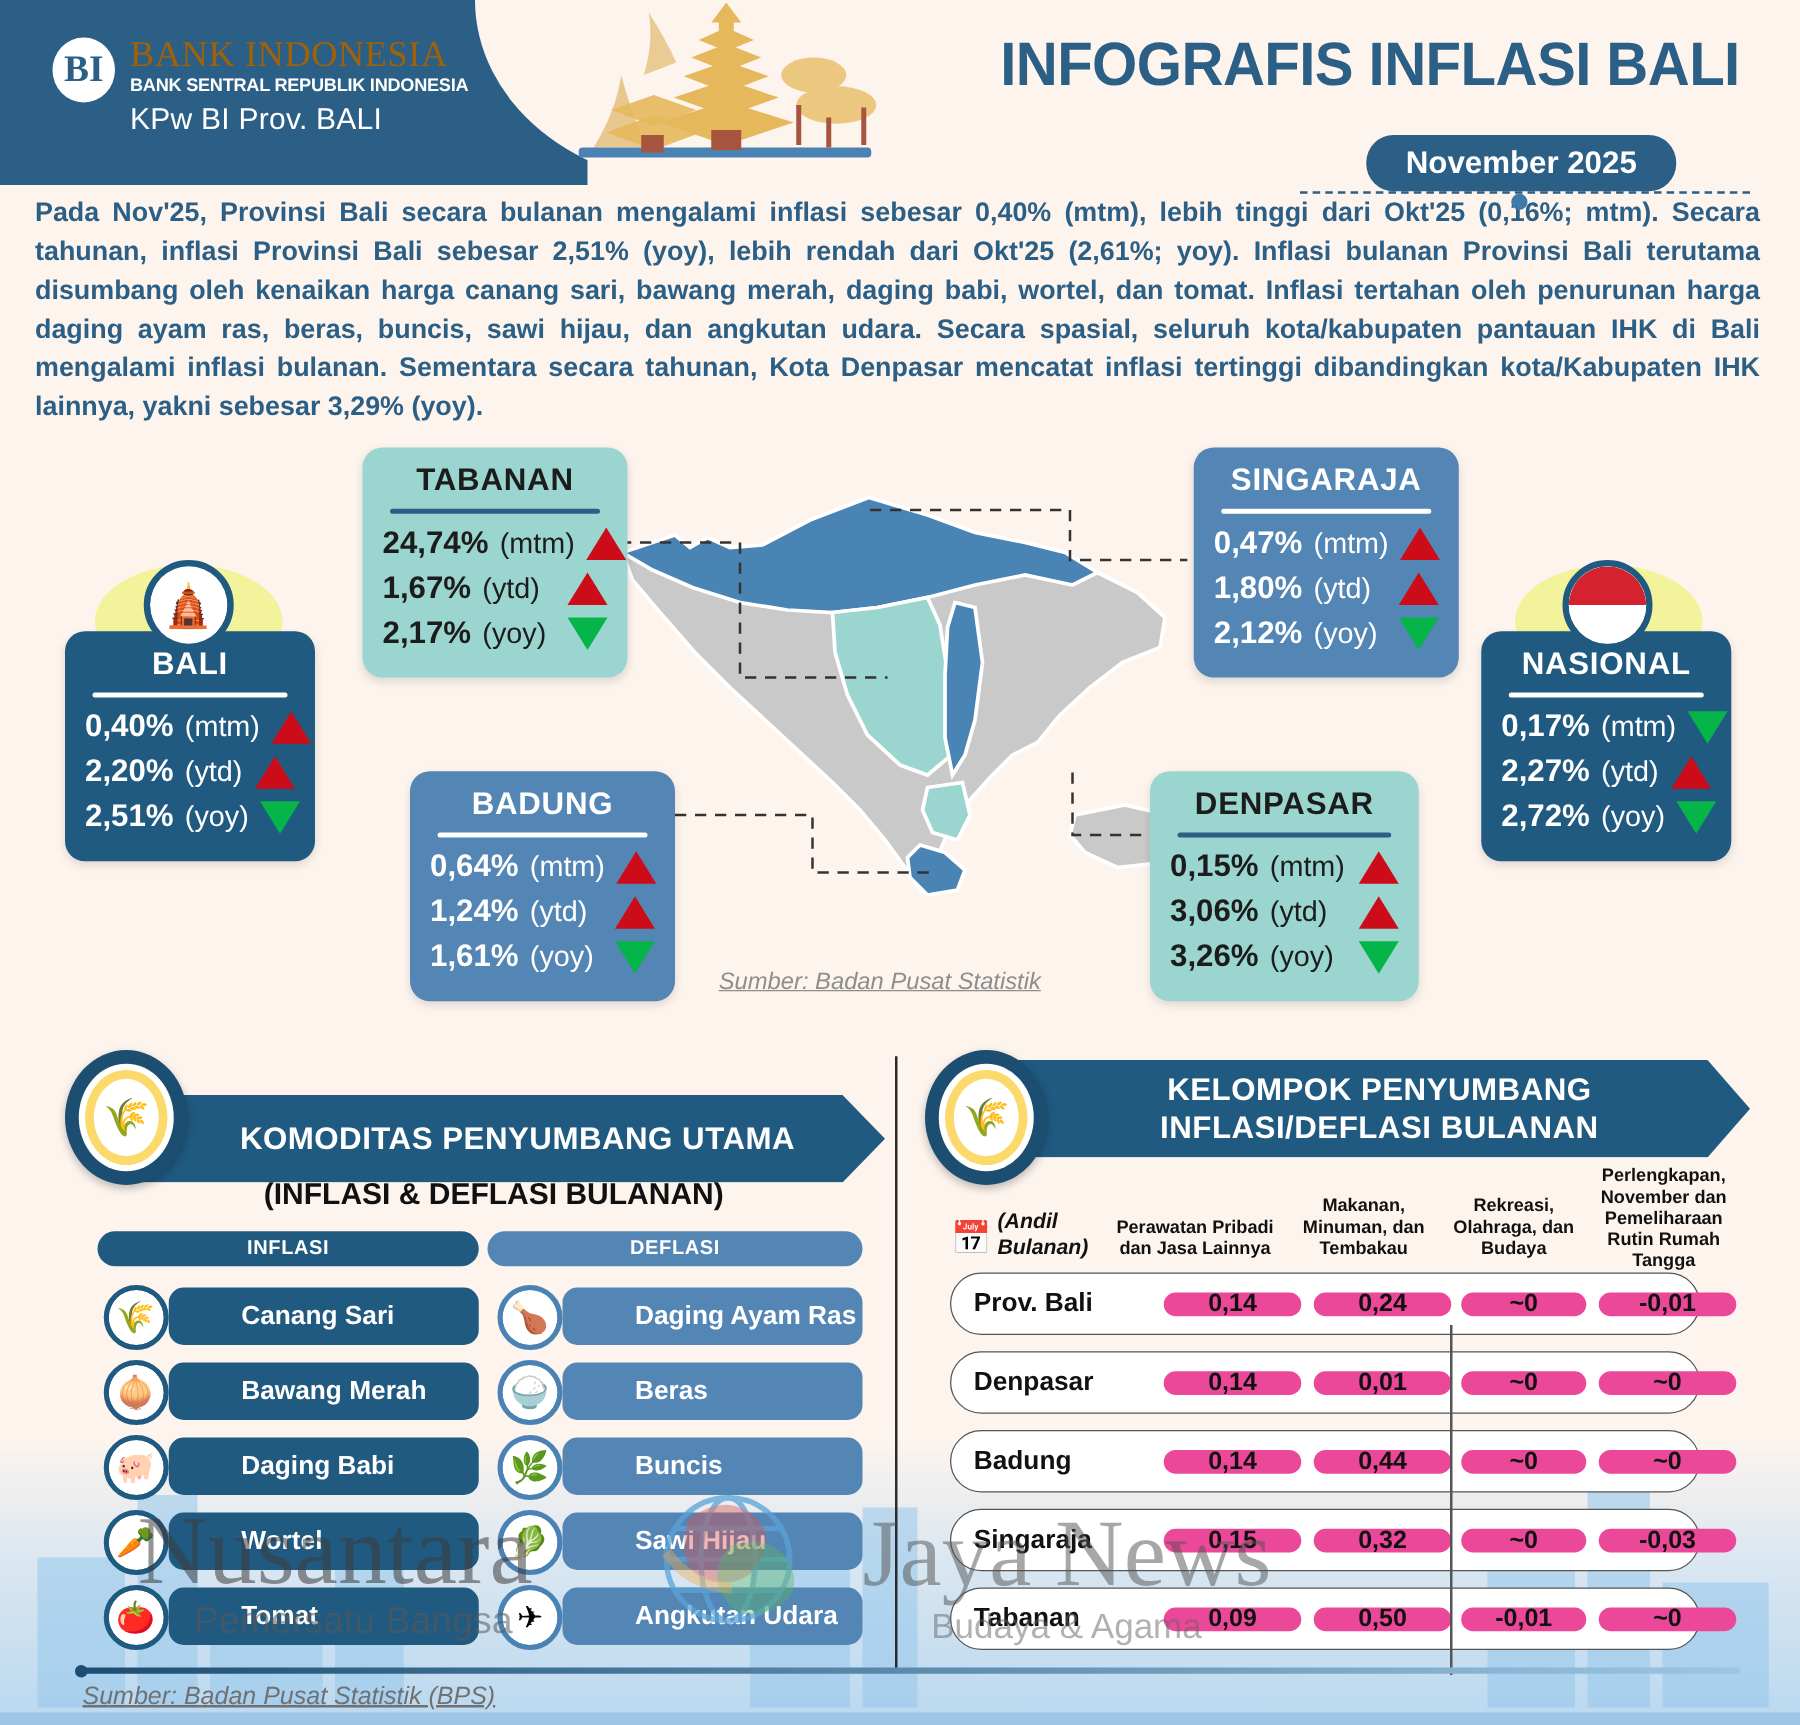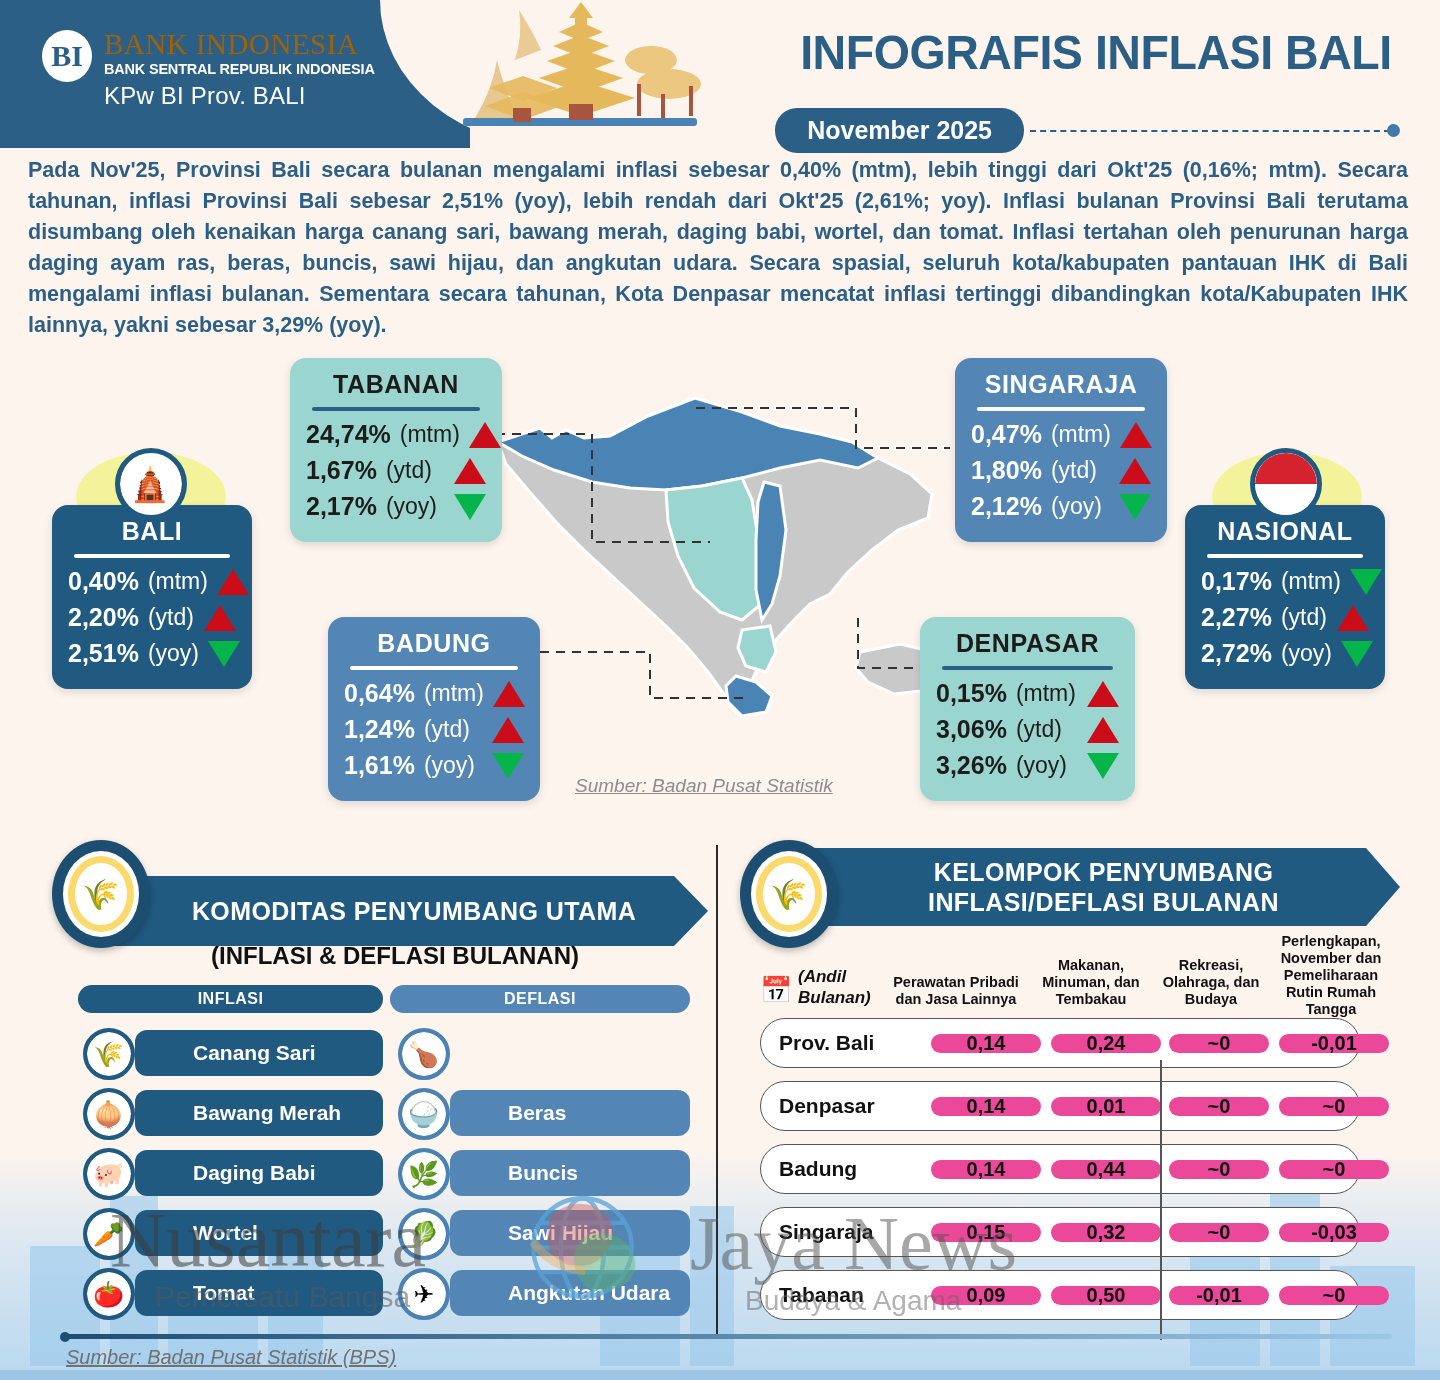--- a/index.html
+++ b/index.html
@@ -27,21 +27,21 @@
              font-family:"Liberation Serif",serif; font-weight:bold; font-size:30px; }
   .bi-txt1 { color:#a16207; font-family:"Liberation Serif", serif; font-size:29px; letter-spacing:.5px; line-height:1.0; }
   .bi-txt2 { color:#fff; font-size:14.5px; font-weight:bold; letter-spacing:-.2px; margin-top:2px;}
   .bi-txt3 { color:#fff; font-size:24px; margin-top:5px; letter-spacing:.2px;}
 
   .temple { position:absolute; left:455px; top:0px; width:250px; height:140px; }
 
   .main-title { position:absolute; right:48px; top:24px; color:#2b5f86; font-size:49px;
                 font-weight:bold; letter-spacing:-.5px; font-family:"Liberation Sans",sans-serif;
                 font-stretch:condensed; transform:scaleX(.95); transform-origin:right center;}
-  .date-row { position:absolute; right:40px; top:108px; display:flex; align-items:center; gap:0px; }
+  .date-row { position:absolute; right:40px; top:108px; display:flex; align-items:center; gap:0px;flex-direction:column; }
   .date-pill { background:#2b5f86; color:#fff; font-size:25px; font-weight:bold;
                padding:8px 32px; border-radius:22px; }
   .date-line { width:360px; border-top:2px dashed #2b5f86; margin-left:6px;}
   .date-dot { width:13px; height:13px; border-radius:50%; background:#3f7aa8; margin-left:-3px;}
 
   
   .narrative { position:absolute; left:28px; top:155px; width:1380px; color:#2b5f86;
                font-size:21.5px; font-weight:bold; line-height:31px; text-align:justify;
                z-index:4; }
 
@@ -403,20 +403,21 @@
     </div>
   <div class="comm inf" style="left:135px;top:1210px; width:248px;">Wortel</div>
   <div class="cicon" style="left:83px;  top:1268px;">
       <div class="inner">🍅</div>
     </div>
   <div class="comm inf" style="left:135px;top:1270px; width:248px;">Tomat</div>
 
   <div class="cicon d" style="left:398px; top:1028px;">
       <div class="inner">🍗</div>
     </div>
+  <div class="comm def" style="left:450px; top:1030px; width:240px;">Daging Ayam Ras</div>
   <div class="cicon d" style="left:398px; top:1088px;">
       <div class="inner">🍚</div>
     </div>
   <div class="comm def" style="left:450px; top:1090px; width:240px;">Beras</div>
   <div class="cicon d" style="left:398px; top:1148px;">
       <div class="inner">🌿</div>
     </div>
   <div class="comm def" style="left:450px; top:1150px; width:240px;">Buncis</div>
   <div class="cicon d" style="left:398px; top:1208px;">
       <div class="inner">🥬</div>

